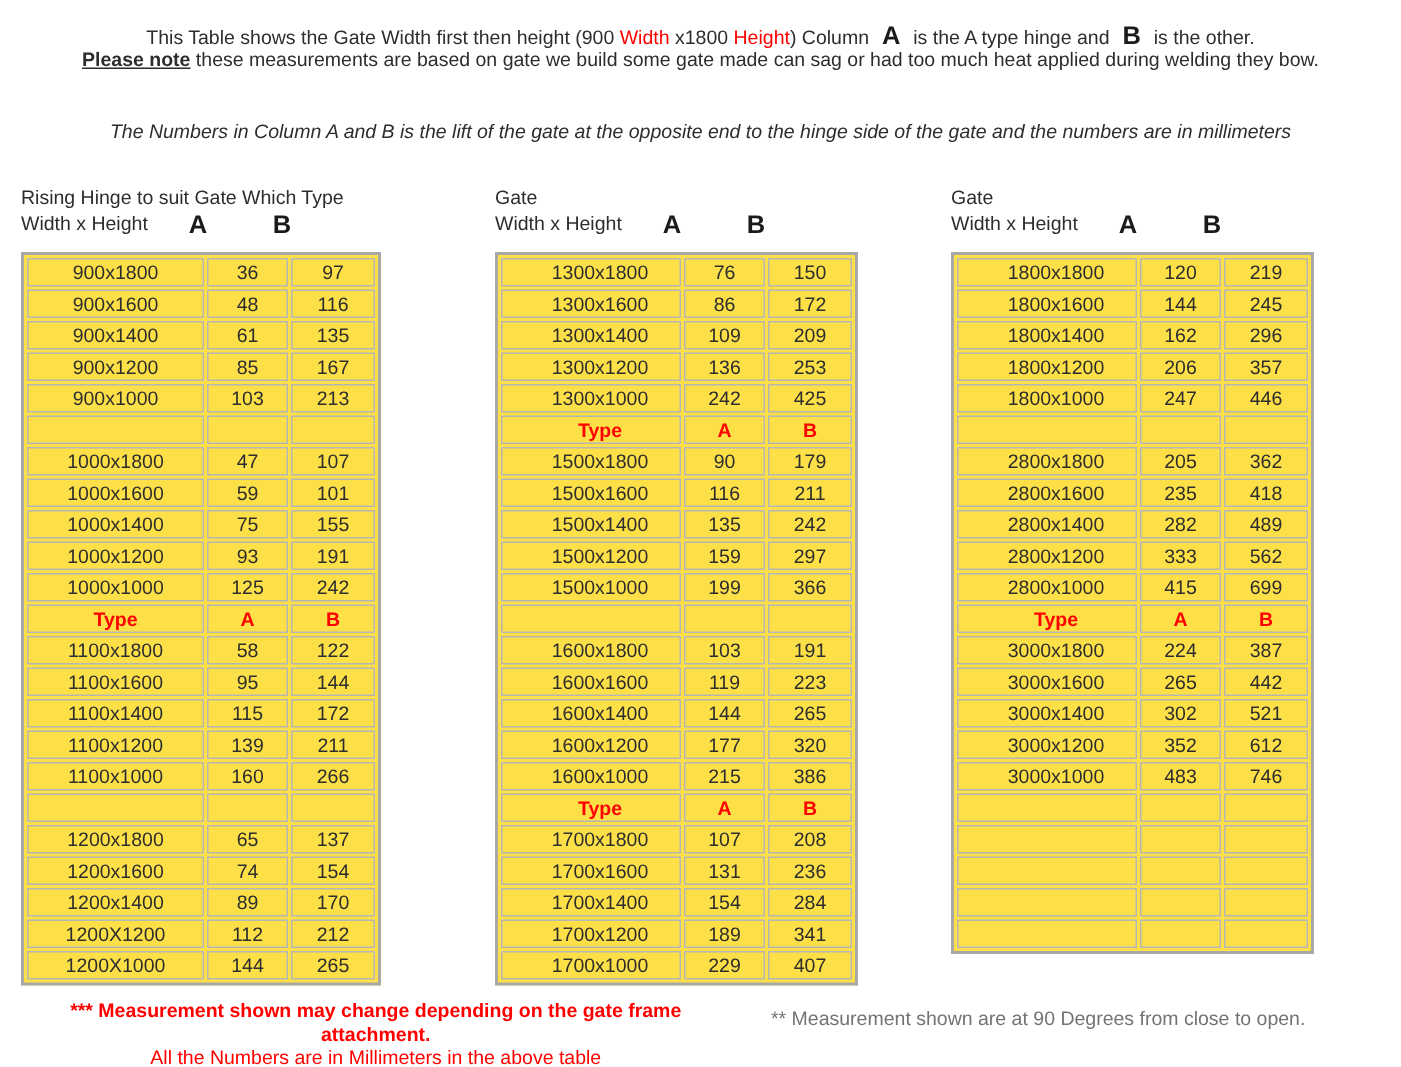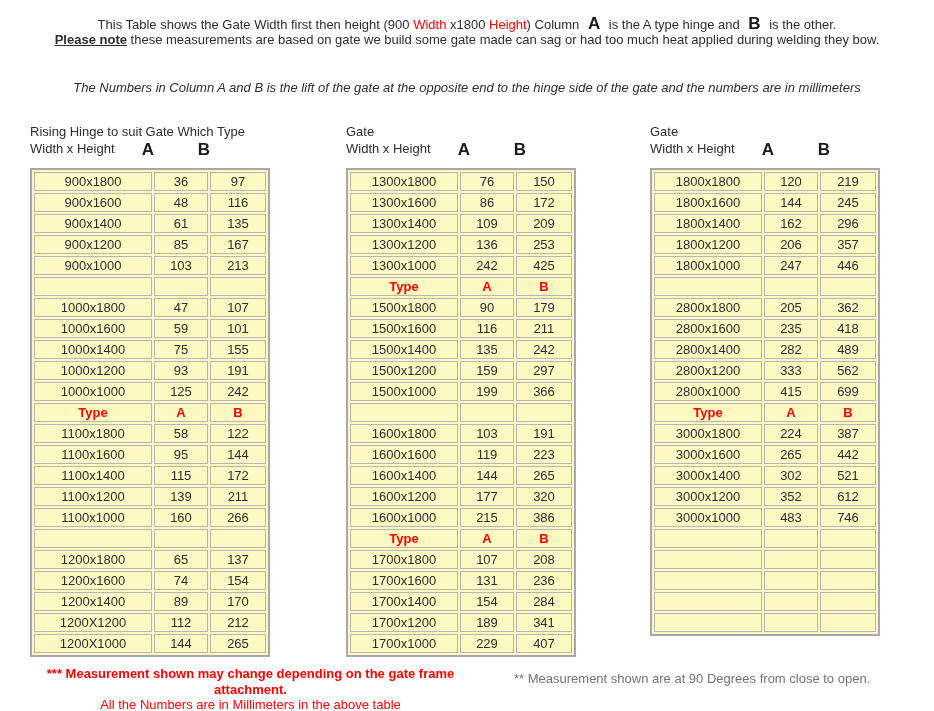--- a/index.html
+++ b/index.html
@@ -19,49 +19,49 @@
     position: absolute; top: 16px; left: 0; width: 934px;
     text-align: center; font-size: 13px; line-height: 15px;
     color: #2d2d2d;
   }
   .big-letter { font-size: 17px; font-weight: bold; padding: 0 5px; color: #1a1a1a; }
   .red { color: var(--accent); }
   .note-lead { font-weight: bold; text-decoration: underline; }
   .line3 { margin-top: 33px; font-style: italic; }
 
   
-  .table-group { position: absolute; top: 122px; margin-left: 16px; }
+  .table-group { position: absolute; top: 122px; }
   .g0 { left: 14px; }
   .g1 { left: 330px; }
   .g2 { left: 634px; }
 
   .group-title { font-size: 13px; line-height: 19px; height: 19px; white-space: nowrap; color: #2d2d2d; }
   .group-sub { height: 25px; display: flex; align-items: flex-start; padding-bottom: 2px; }
   .sub-wxh { width: 104px; font-size: 13px; color: #2d2d2d; }
   .sub-a, .sub-b { width: 28px; text-align: center; font-size: 17px; font-weight: bold; line-height: 18px; color: #1a1a1a; }
   .sub-b { margin-left: 28px; }
 
   table.gate-table {
     border-collapse: separate;
     border-spacing: 2px;
     border: 2px solid #a8a8a8;
-    background: #fef9c3;
+    background: #fde047;
   }
   table.gate-table td {
     border: 1px solid #b6b6b6;
     height: 17px;
     text-align: center;
     vertical-align: middle;
     font-size: 13px;
     padding: 0;
     color: #2d2d2d;
     overflow: hidden;
   }
   .g0 td.c0 { width: 116px; }
-  .g1 td.c0, .g2 td.c0 { width: 106px; }
+  .g1 td.c0, .g2 td.c0 { width: 106px; padding-left: 12px; }
   td.c1 { width: 52px; }
   td.c2 { width: 54px; }
   tr.type-row td { color: var(--accent); font-weight: bold; }
 
   
   .footer-left {
     position: absolute; left: 28px; top: 666px; width: 445px;
     text-align: center; font-size: 13px; line-height: 15.5px;
     color: var(--accent);
   }

